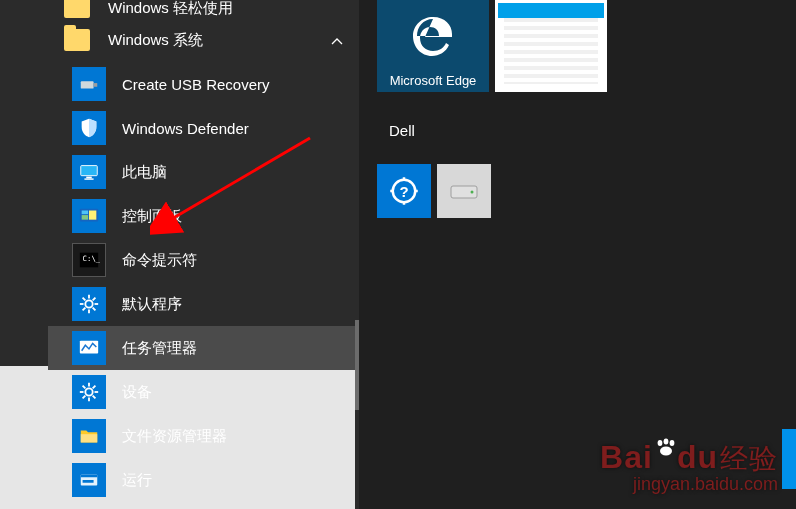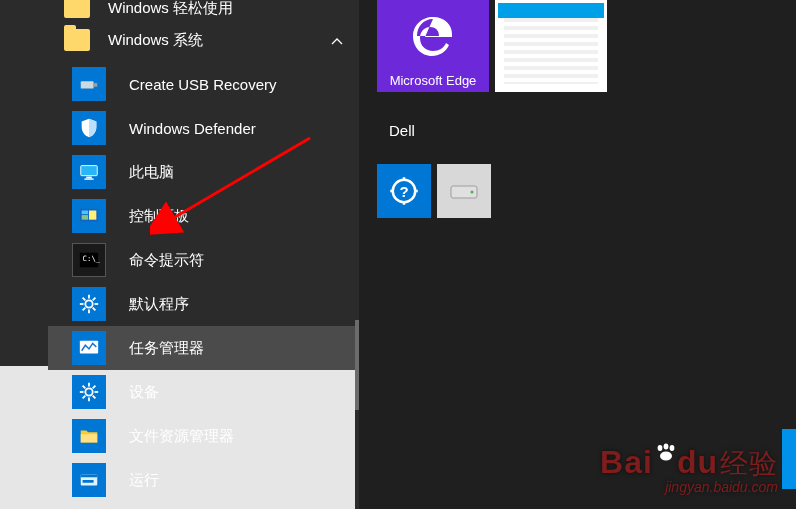--- a/index.html
+++ b/index.html
@@ -46,21 +46,21 @@
   .folder-row .folder-icon::before{
     content:"";
     position:absolute; left:0; top:-4px; width:12px; height:6px;
     background:#ffd86b; border-radius:2px 2px 0 0;
   }
   .folder-row .chev {
     position: absolute;
     right: 16px;
     width: 12px; height: 12px;
   }
-  .item-row { padding-left: 24px; gap: 7px; }
+  .item-row { padding-left: 24px; }
   .item-row.hover { background: #4b4b4b; align-items: center; }
   .icon-tile {
     width: 34px; height: 34px;
     background: #0077d4;
     display: flex;
     align-items: center;
     justify-content: center;
     margin-right: 16px;
     flex-shrink: 0;
   }
@@ -70,21 +70,21 @@
     position: absolute;
     left: 359px;
     top: 0;
     width: 437px;
     height: 509px;
     background: #1f1f1f;
   }
   .tile {
     position: absolute;
     width: 112px; height: 92px;
-    background: #6d28d9;
+    background: #0c4a6e;
     display: flex;
     flex-direction: column;
     align-items: center;
     justify-content: flex-end;
     padding-bottom: 4px;
     color: #fff;
     font-size: 13px;
   }
   .tile .big-icon { flex:1; display:flex; align-items:center; justify-content:center; }
   .tile.shot { background:#fff; padding:3px; }
@@ -121,21 +121,21 @@
   .watermark {
     position:absolute;
     right:18px; bottom:14px;
     text-align:right;
     color:#7f1d1d;
     font-family: Arial, sans-serif;
     text-shadow:0 0 4px rgba(0,0,0,.6);
   }
   .watermark .brand { font-size:32px; font-weight:700; letter-spacing:1px; }
   .watermark .brand .cn { font-size:28px; font-weight:400; margin-left:2px;}
-  .watermark .url { font-size:14px; font-style:italic; margin-top:-4px;}
+  .watermark .url { font-size:18px; margin-top:-4px;}
   .paw {
     width:22px;height:18px; display:inline-block; position:relative; top:-12px; margin-left:2px;
   }
   .right-edge-bar{
     position:absolute;
     right:0; bottom:20px;
     width:14px; height:60px;
     background:#0091ea;
   }
   .bg-ghost {

